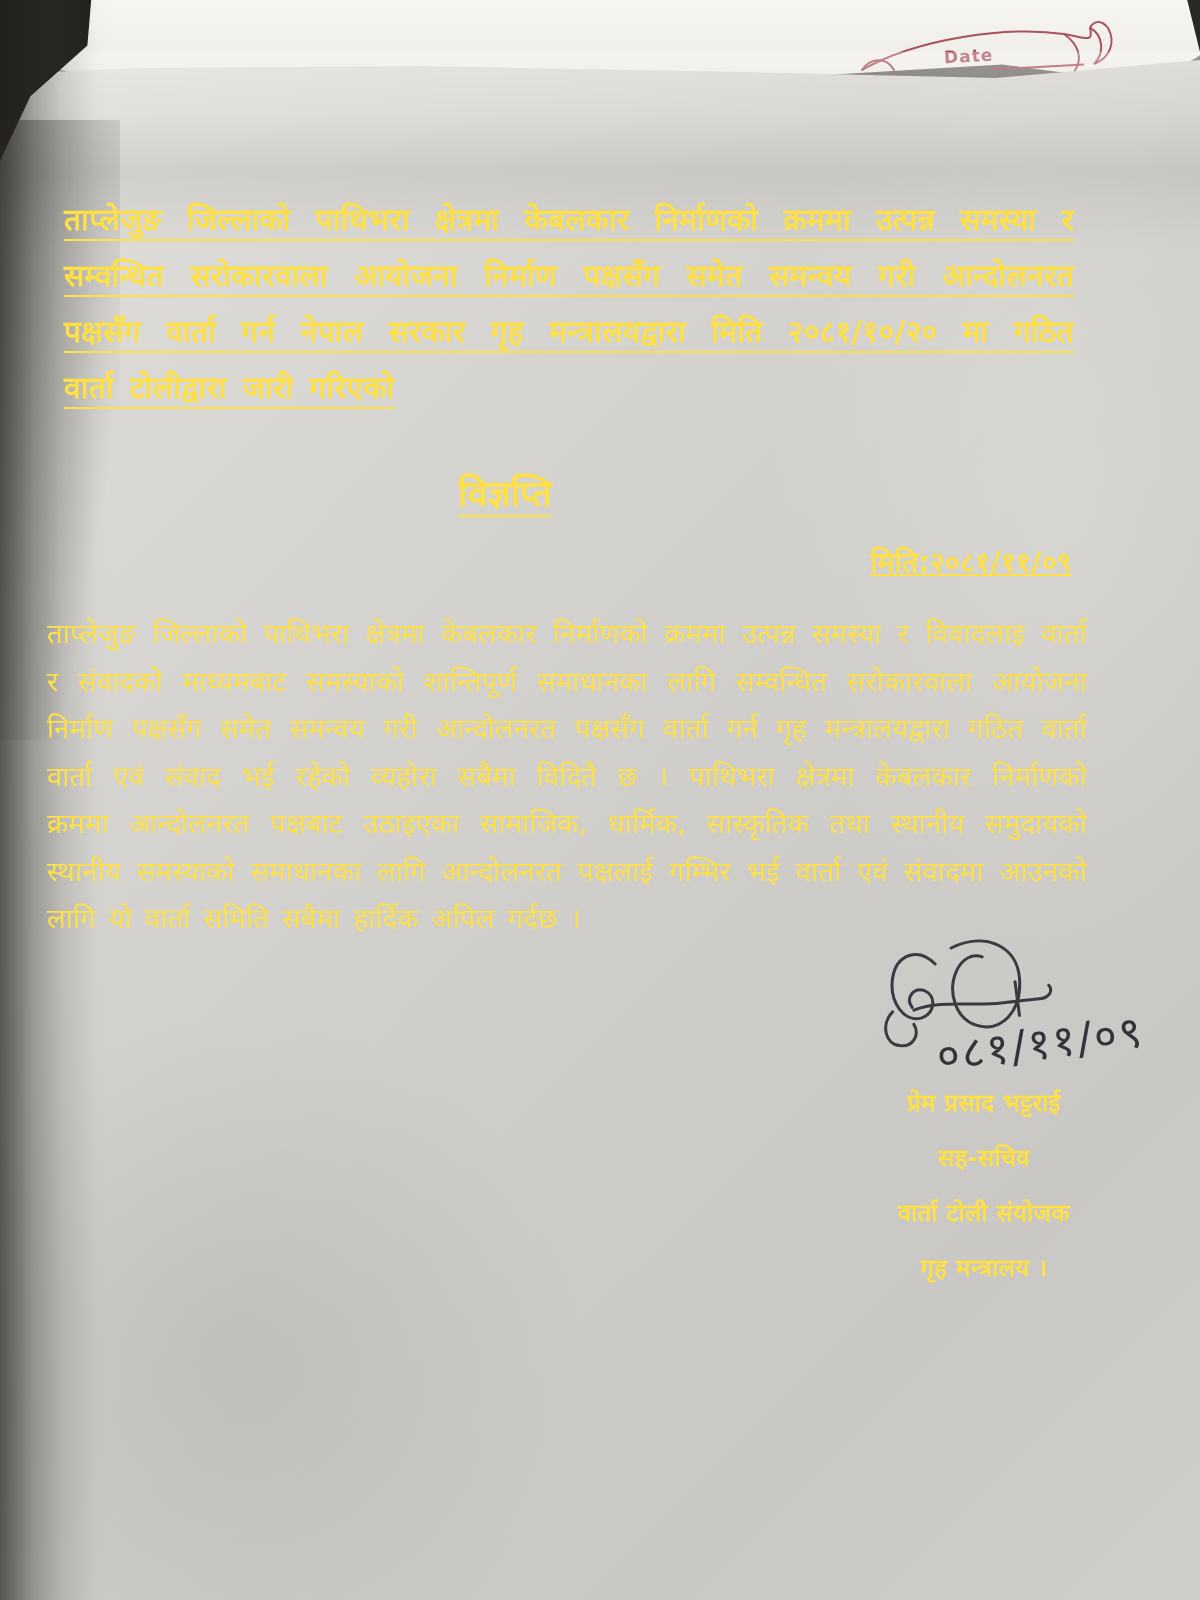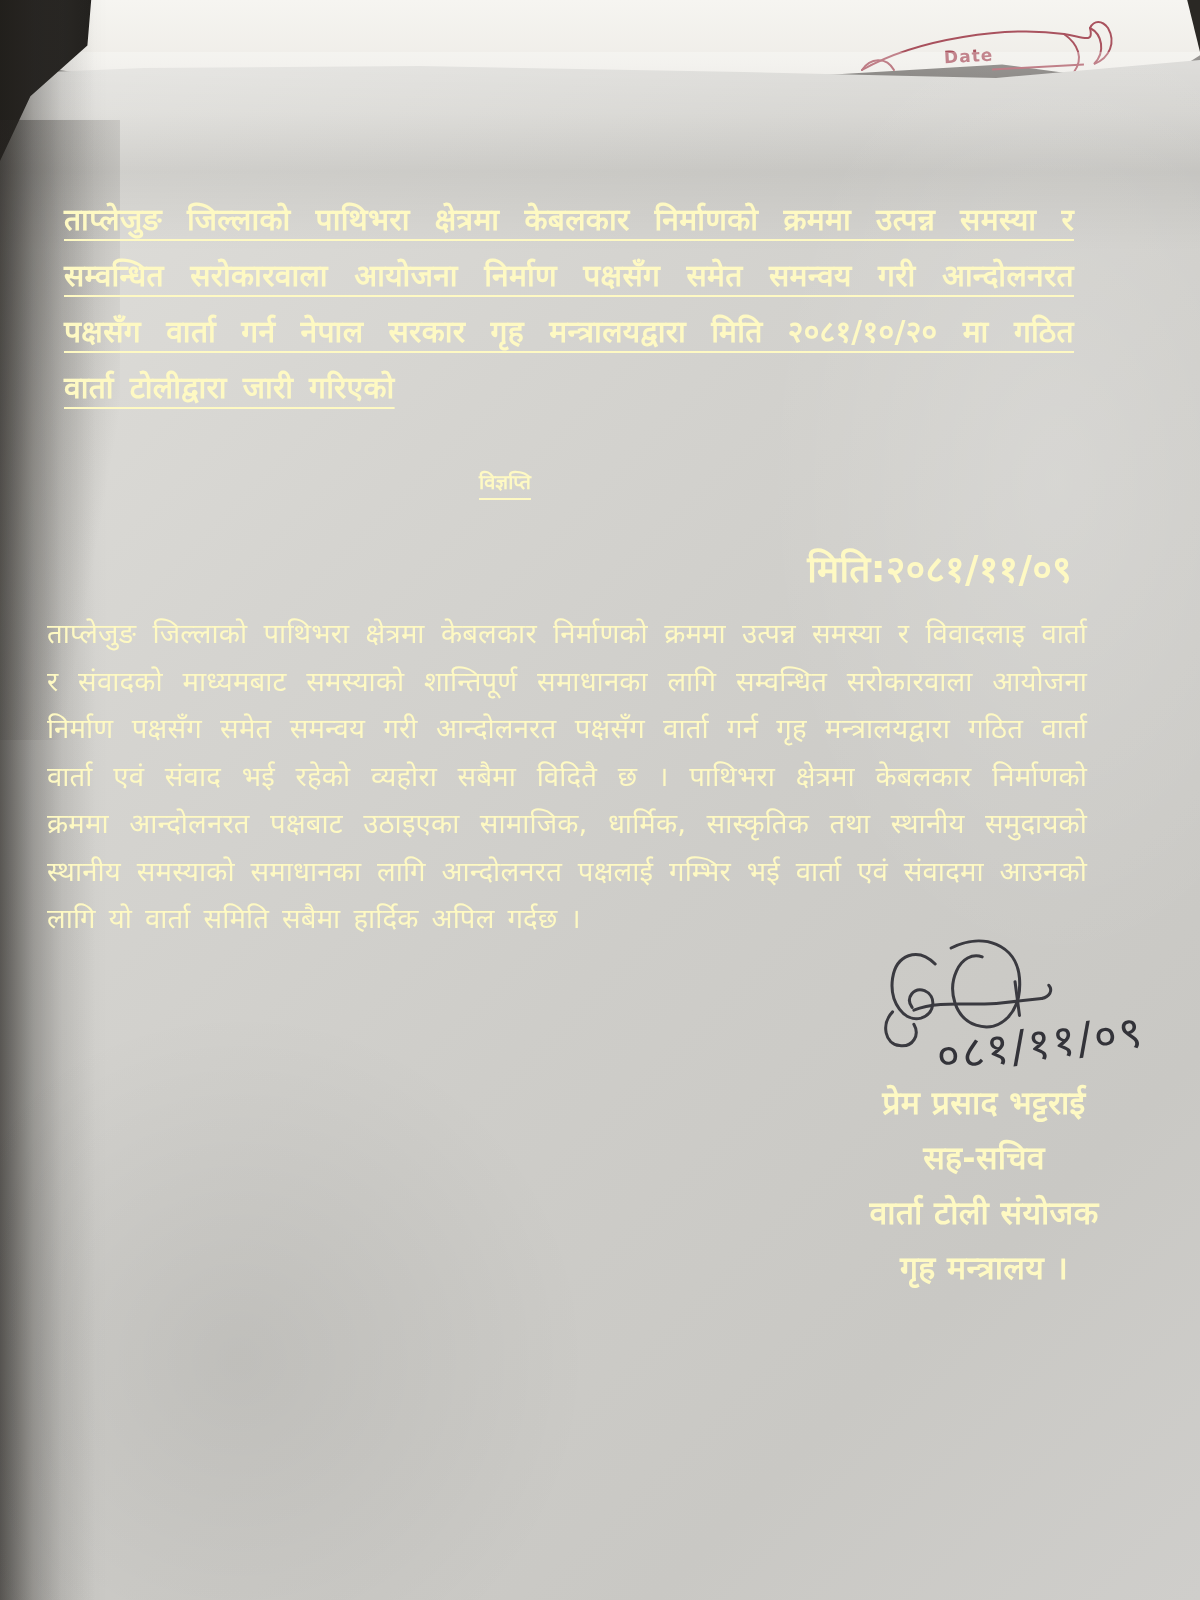--- a/index.html
+++ b/index.html
@@ -51,54 +51,54 @@
   .flourish{position:absolute;left:848px;top:12px;width:300px;height:78px;}
   .date-label{
     position:absolute;left:944px;top:46px;font-size:17px;letter-spacing:1px;
     color:#a8505c;transform:rotate(-3deg);font-weight:600;
   }
   .date-rule{
     position:absolute;left:992px;top:66px;width:92px;height:0;
     border-top:2px solid #a8505c;transform:rotate(-3deg);
   }
   
-  .ink{color:#fef9c3;}
+  .ink{color:#fde047;}
   .heading{
     position:absolute;left:64px;top:192px;width:1010px;
     font-size:30px;font-weight:600;letter-spacing:.3px;word-spacing:5px;
   }
   .heading .hl{
     line-height:56px;text-align:justify;text-align-last:justify;
     text-decoration:underline;text-decoration-thickness:2px;text-underline-offset:9px;
   }
   .heading .hl.last{text-align-last:left;}
   .doc-title{
     position:absolute;left:64px;top:468px;width:882px;text-align:center;
-    font-size:20px;font-weight:600;
+    font-size:36px;font-weight:600;
     text-decoration:underline;text-decoration-thickness:2px;text-underline-offset:9px;
   }
   .issue-date{
-    position:absolute;right:128px;top:542px;font-size:37px;font-weight:600;letter-spacing:.5px;
+    position:absolute;right:128px;top:542px;font-size:28px;font-weight:600;letter-spacing:.5px;text-decoration:underline;
   }
   .bodytext{
     position:absolute;left:47px;top:610px;width:1040px;
     font-size:27.5px;font-weight:500;letter-spacing:.2px;word-spacing:4px;
   }
   .bodytext .bl{line-height:47.5px;text-align:justify;text-align-last:justify;}
   .bodytext .bl.last{text-align-last:left;}
   
   .sig-svg{position:absolute;left:860px;top:932px;width:216px;height:142px;}
   .sig-svg path{fill:none;stroke:#3a3a40;stroke-width:3.4;stroke-linecap:round;stroke-linejoin:round;}
   .hand-date{
     position:absolute;left:936px;top:1012px;font-size:44px;font-weight:500;color:#333339;
     transform:rotate(-7deg);letter-spacing:2px;white-space:nowrap;
   }
   .signblock{
     position:absolute;left:814px;top:1076px;width:340px;text-align:center;
-    font-size:32px;font-weight:600;line-height:55px;letter-spacing:.3px;
+    font-size:24px;font-weight:600;line-height:55px;letter-spacing:.3px;
   }
 </style>
 </head>
 <body>
 
 <div class="letterhead"></div>
 
 <svg class="flourish" viewBox="0 0 300 78">
   <g fill="none" stroke="#a8505c" stroke-width="2" stroke-linecap="round">
     <path d="M 14,58 C 70,26 160,14 216,22 C 236,25 246,32 242,16"></path>

